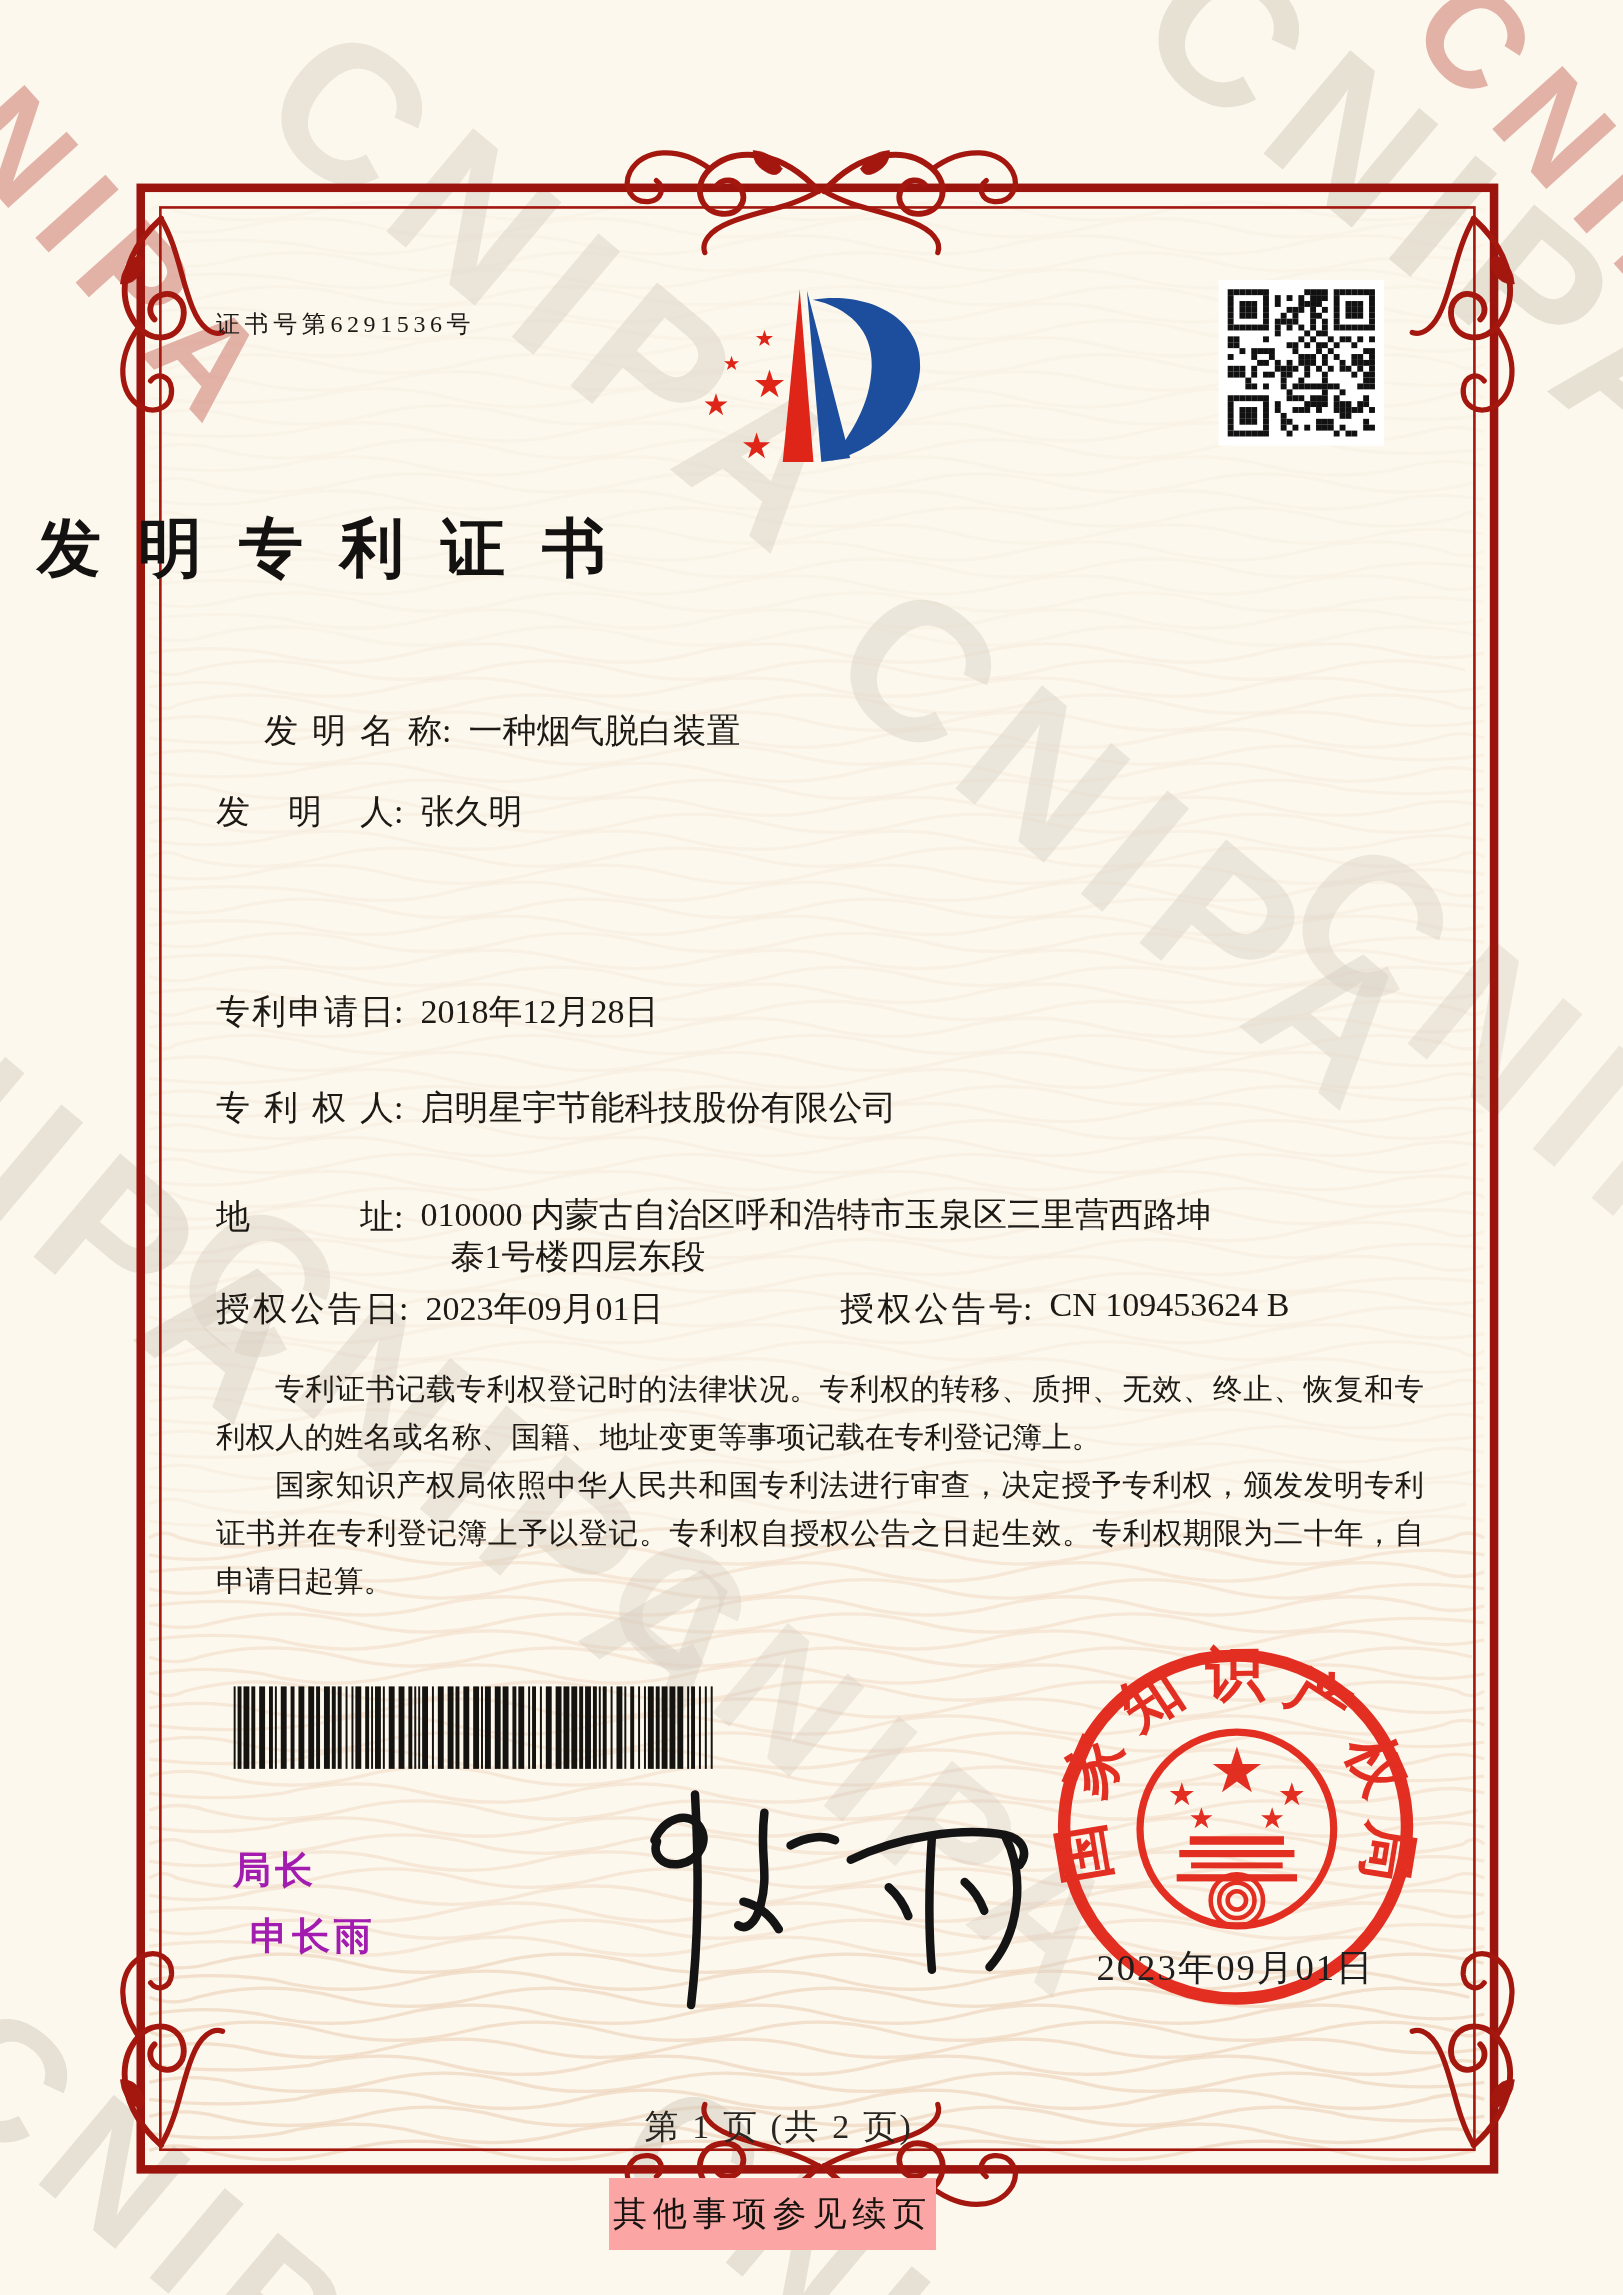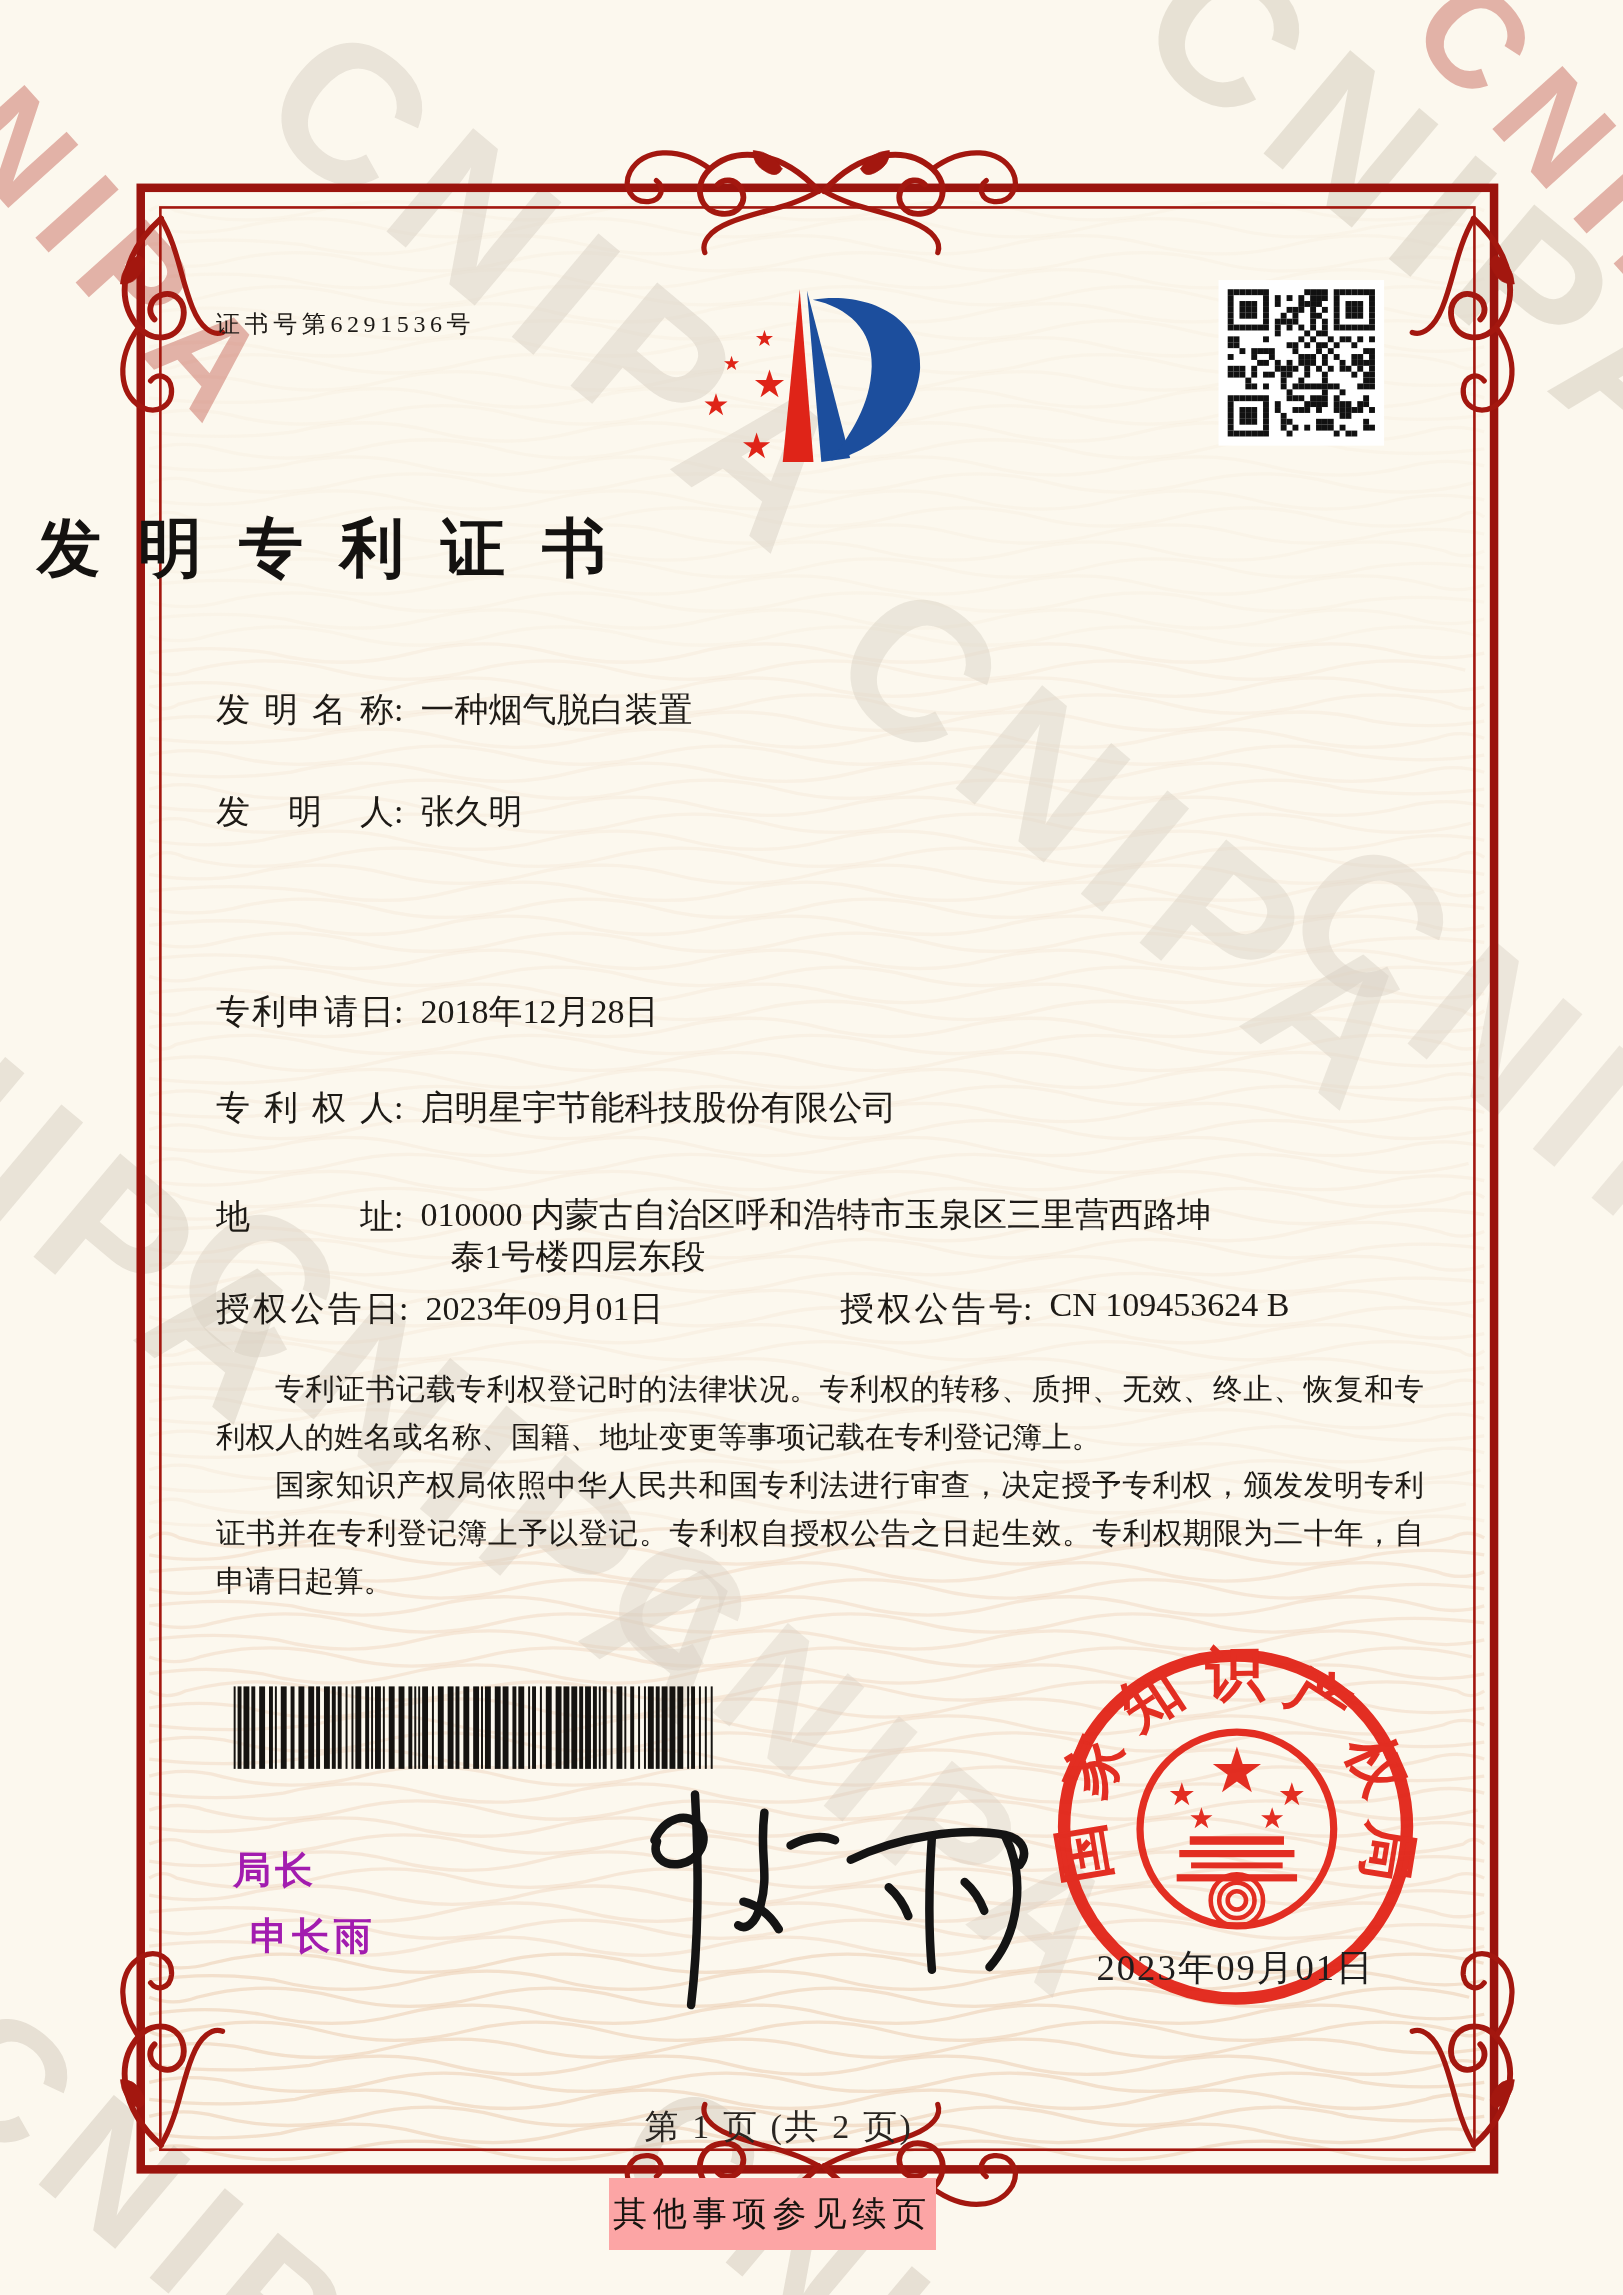--- a/index.html
+++ b/index.html
@@ -606,21 +606,21 @@
       <text font-size="90" font-weight="bold" fill="#e2261a">
         <textPath href="#sealTextArc" startOffset="0" textLength="800" lengthAdjust="spacing">国家知识产权局</textPath>
       </text>
       <text x="1888" y="3026" font-size="56" fill="#151515" text-anchor="middle" letter-spacing="3">2023年09月01日</text>
     </g>
   </svg>
 
   <div class="txt cert-no">证书号第6291536号</div>
   <div class="txt title">发明专利证书</div>
 
-  <div class="txt row" style="top:687px;">
+  <div class="txt row" style="top:708px;margin-left:48px;">
     <span class="flabel">发明名称</span><span class="fcolon">:</span><span class="fvalue">一种烟气脱白装置</span>
   </div>
   <div class="txt row" style="top:789px;">
     <span class="flabel">发明人</span><span class="fcolon">:</span><span class="fvalue">张久明</span>
   </div>
   <div class="txt row" style="top:989px;">
     <span class="flabel">专利申请日</span><span class="fcolon">:</span><span class="fvalue">2018年12月28日</span>
   </div>
   <div class="txt row" style="top:1085px;">
     <span class="flabel">专利权人</span><span class="fcolon">:</span><span class="fvalue">启明星宇节能科技股份有限公司</span>

